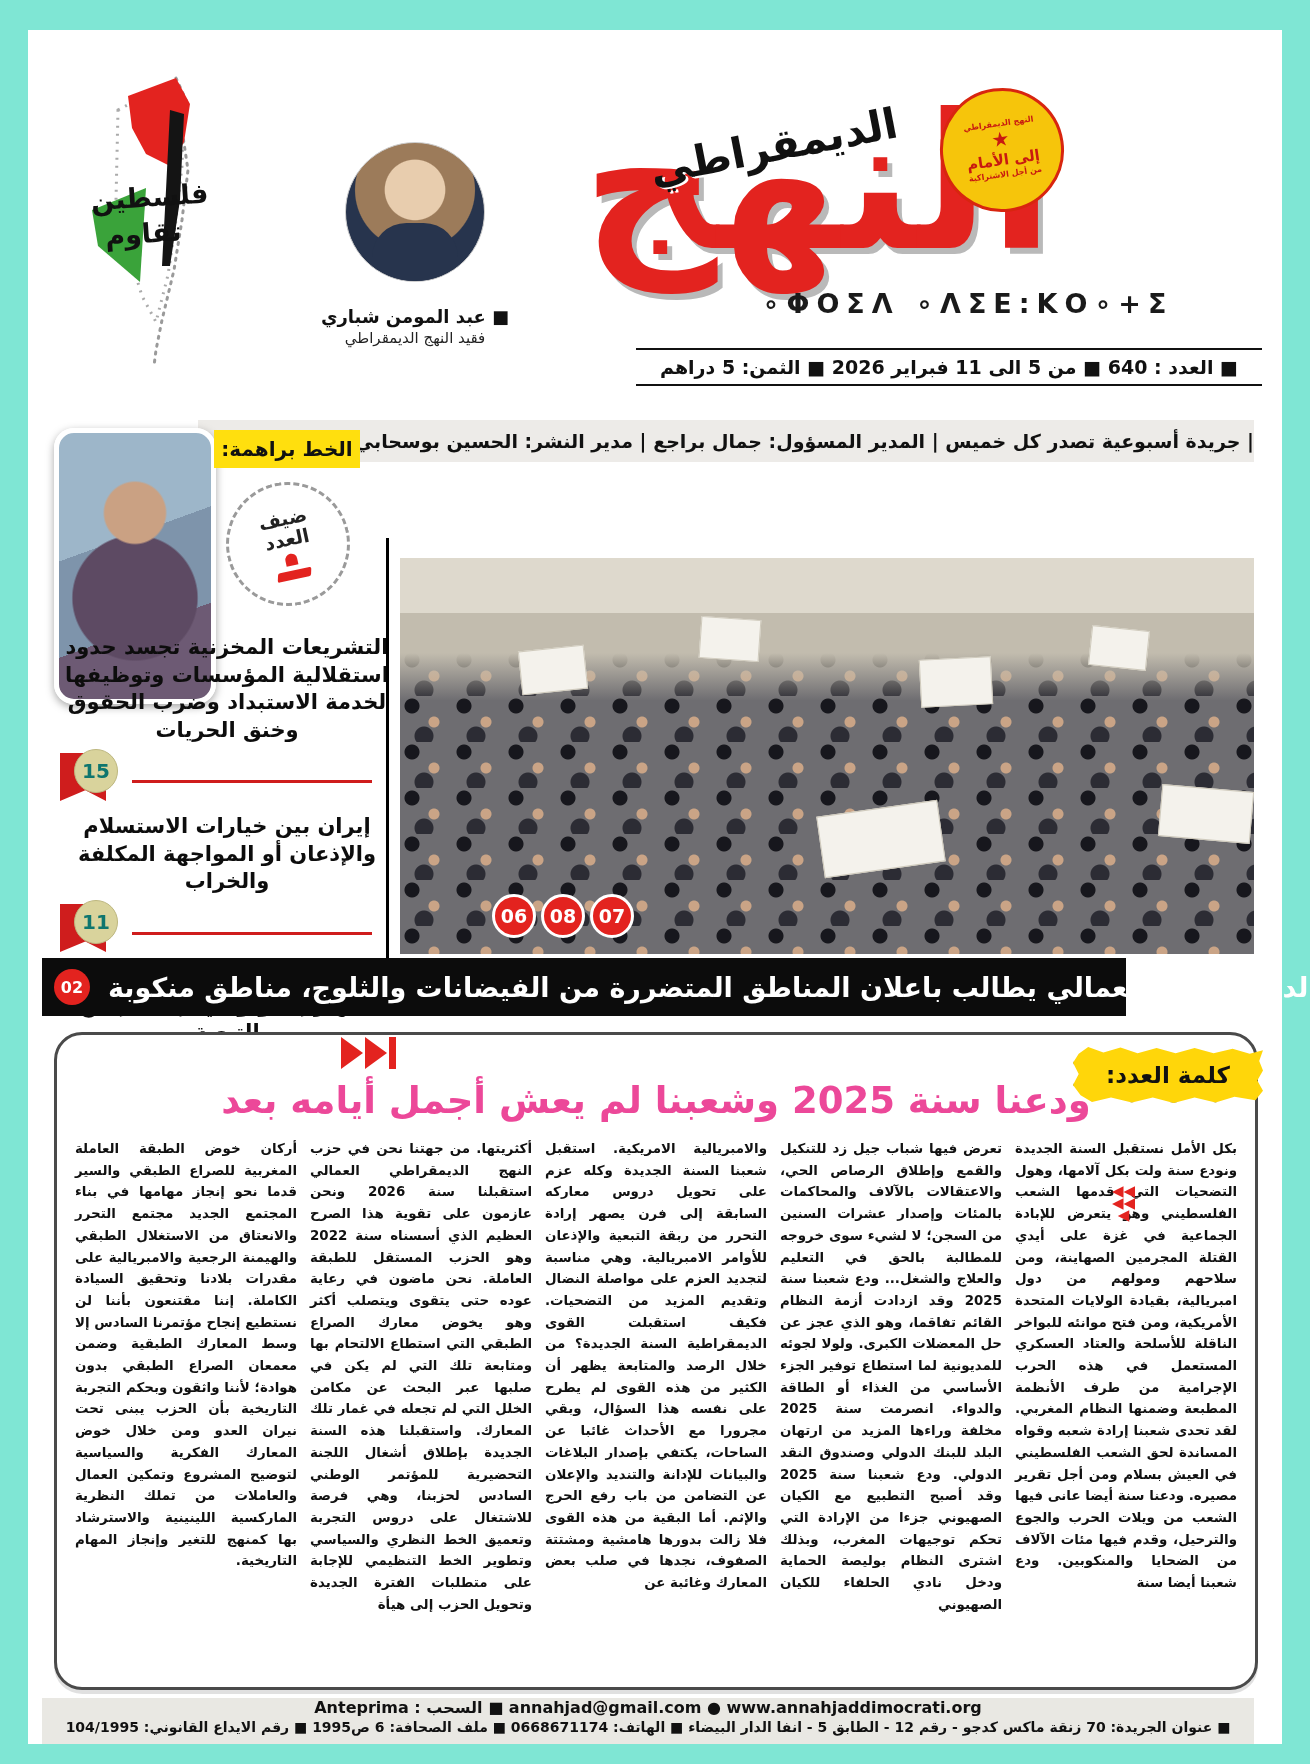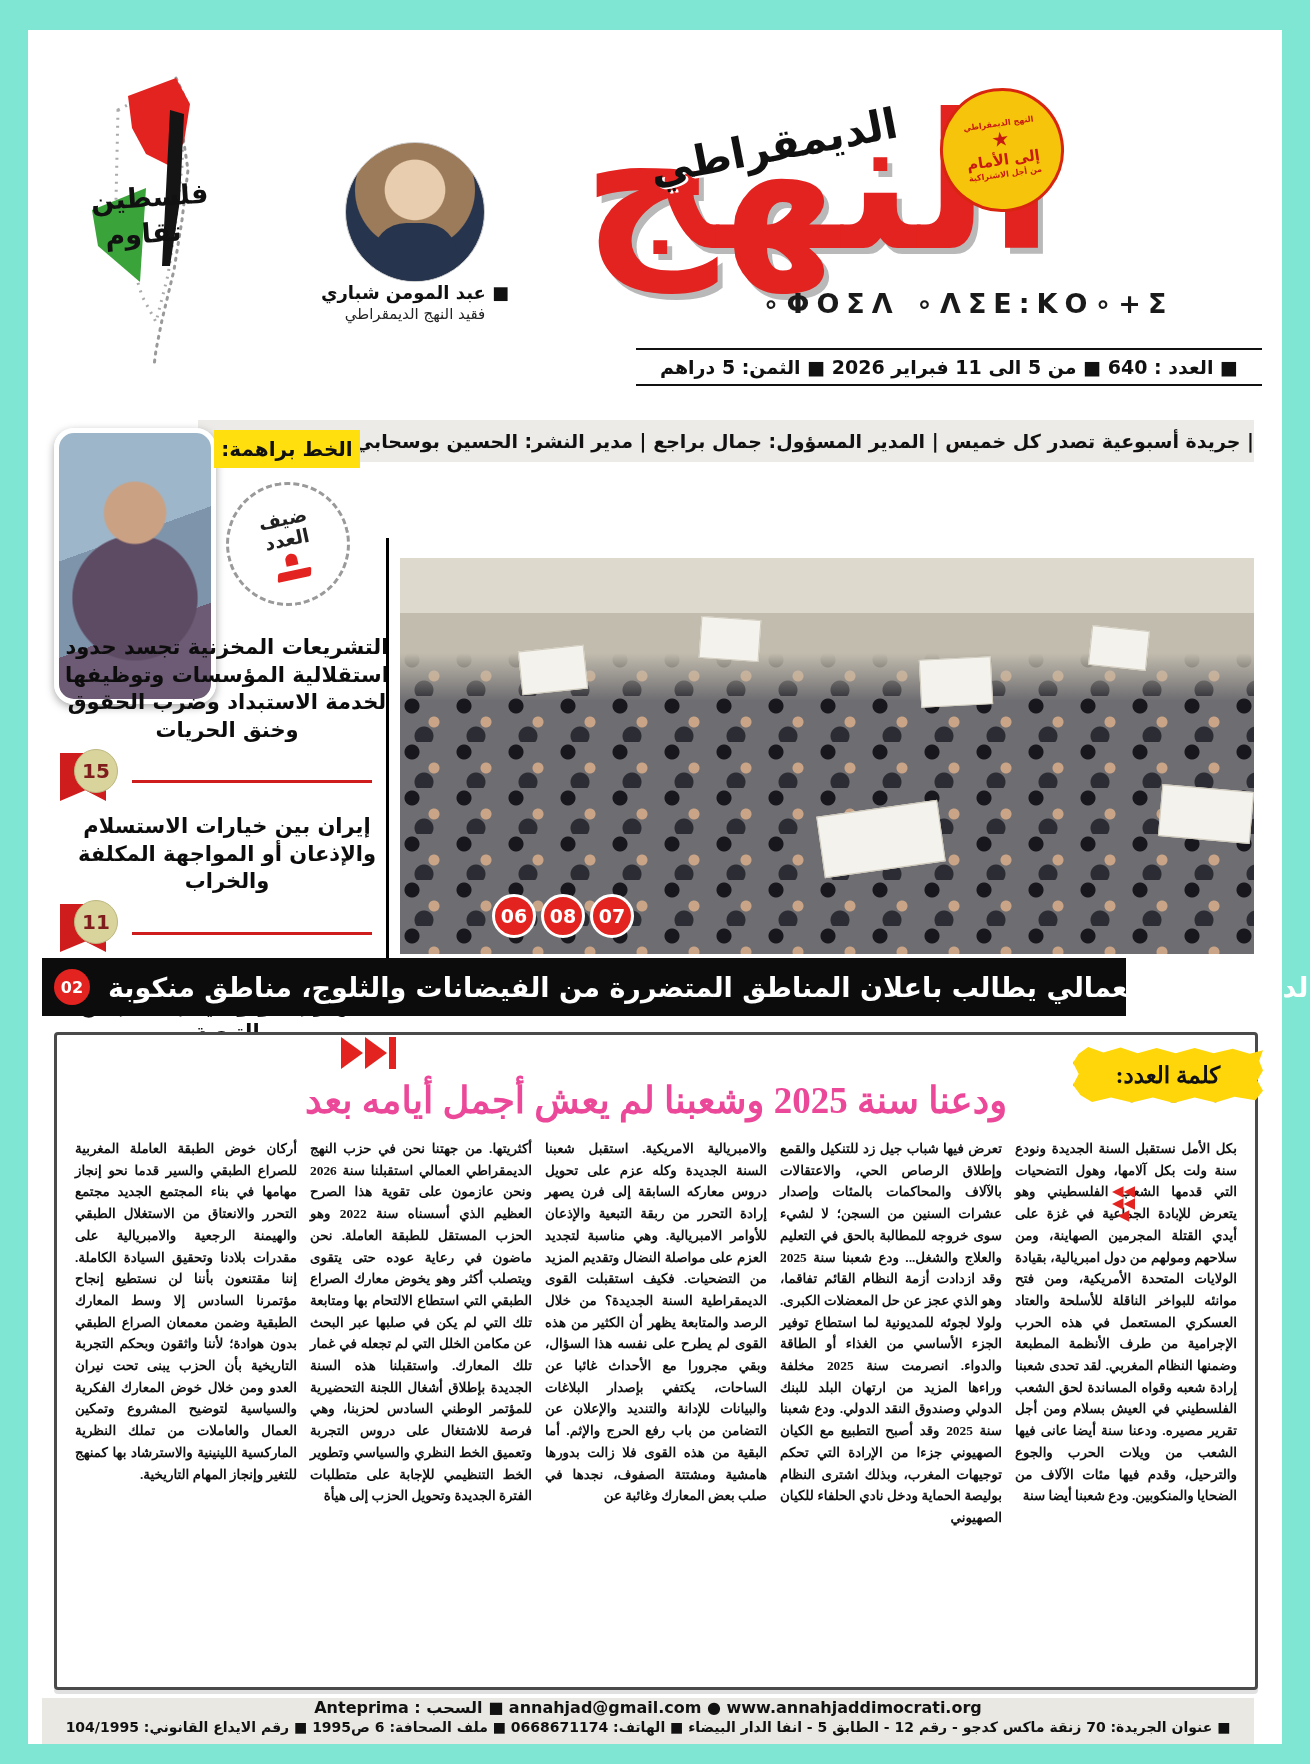--- a/index.html
+++ b/index.html
@@ -22,21 +22,21 @@
     transform:rotate(-4deg);
   }
   .portrait{position:absolute;left:282px;top:112px;width:210px;text-align:center;}
   .portrait-img{
     width:138px;height:138px;border-radius:50%;margin:0 auto;
     background:radial-gradient(circle at 50% 34%,#e8cdae 26%,#9c7b5a 27% 52%,#27344d 53%);
     position:relative;overflow:hidden;border:1px solid #ccc;
   }
   .portrait-img::after{content:"";position:absolute;left:50%;top:58%;width:86px;height:86px;
     transform:translateX(-50%);border-radius:40% 40% 0 0;background:#27344d;}
-  .portrait-name{font-weight:900;font-size:18px;color:#111;margin-top:0;direction:rtl;}
+  .portrait-name{font-weight:900;font-size:18px;color:#111;margin-top:24px;direction:rtl;}
   .portrait-cap{font-size:15px;color:#222;direction:rtl;margin-top:2px;}
   .logo-main{
     position:absolute;left:440px;top:18px;width:700px;height:280px;
     color:#e3231f;font-weight:900;font-size:188px;line-height:270px;text-align:center;
     text-shadow:5px 6px 0 #b9b9b9;direction:rtl;
   }
   .logo-sub{
     position:absolute;left:620px;top:92px;
     color:#111;font-weight:900;font-size:42px;direction:rtl;
     transform:rotate(-11deg);text-shadow:2px 2px 0 #fff;
@@ -96,21 +96,21 @@
   .stamp-icon::after{content:"";position:absolute;left:0;bottom:0;width:34px;height:9px;background:#e3231f;border-radius:2px;transform:skewX(-14deg);}
   .sidebar{position:absolute;left:14px;top:604px;width:338px;direction:rtl;margin-left:16px;}
   .sb-item{margin-bottom:4px;}
   .sb-text{font-size:21px;font-weight:900;color:#0d0d0d;text-align:center;line-height:1.32;}
   .sb-foot{display:flex;align-items:center;direction:ltr;margin:4px 0 12px 2px;}
   .badge-wrap{position:relative;width:58px;height:52px;flex:0 0 auto;}
   .ribbon{position:absolute;left:0;top:4px;width:46px;height:48px;background:#cf1d1d;
     clip-path:polygon(0 0,100% 0,100% 60%,100% 100%,55% 78%,0 100%);}
   .badge{
     position:absolute;left:14px;top:0;width:42px;height:42px;border-radius:50%;
-    background:#d9d39c;border:1px solid #bdb77f;color:#7f1d1d;
+    background:#d9d39c;border:1px solid #bdb77f;color:#0f766e;
     font-weight:900;font-size:20px;display:flex;align-items:center;justify-content:center;
   }
   .redline{height:3px;background:#cf1d1d;flex:1;margin-left:14px;margin-right:24px;margin-top:14px;}
   
   .vdivider{position:absolute;left:358px;top:508px;width:3px;height:468px;background:#000;}
   .main-photo{
     position:absolute;left:372px;top:528px;width:854px;height:396px;
     background-color:#6e6d71;
     background-image:
       linear-gradient(#ded9cd 0 14%,#c2bcae 14% 24%,rgba(120,118,122,0) 36%),
@@ -137,23 +137,22 @@
     font-weight:900;font-size:16px;display:flex;align-items:center;justify-content:center;
     margin:0 10px 0 12px;flex:0 0 auto;
   }
   .banner .btext{
     flex:1;color:#fff;font-weight:900;font-size:27px;direction:rtl;text-align:center;
     padding-left:8px;padding-right:6px;white-space:nowrap;
   }
   
   .edit-box{
     position:absolute;left:26px;top:1002px;width:1198px;height:652px;
-    border:3px solid #4a4a4a;border-radius:4px;background:#fff;
+    border:3px solid #4a4a4a;border-radius:28px;background:#fff;
     box-shadow:0 4px 0 rgba(0,0,0,.12);
-    font-family:Liberation Serif, serif;
   }
   .kalima{
     position:absolute;right:-8px;top:12px;width:190px;height:56px;
     background:#ffd60a;color:#111;font-weight:900;font-size:23px;direction:rtl;
     display:flex;align-items:center;justify-content:center;
     clip-path:polygon(3% 12%,8% 0,16% 10%,25% 1%,34% 11%,44% 2%,54% 11%,64% 2%,74% 11%,84% 3%,93% 12%,100% 6%,98% 25%,100% 42%,97% 60%,100% 78%,96% 95%,85% 89%,75% 99%,64% 90%,53% 100%,42% 90%,31% 99%,20% 90%,10% 98%,4% 86%,0 68%,3% 48%,0 28%);
     box-shadow:-6px 8px 0 rgba(40,40,40,.55);
   }
   .fwd-arrows{position:absolute;left:284px;top:2px;display:flex;align-items:center;gap:2px;}
   .fwd-arrows .tri{width:0;height:0;border-top:16px solid transparent;border-bottom:16px solid transparent;border-left:22px solid #e3231f;}

